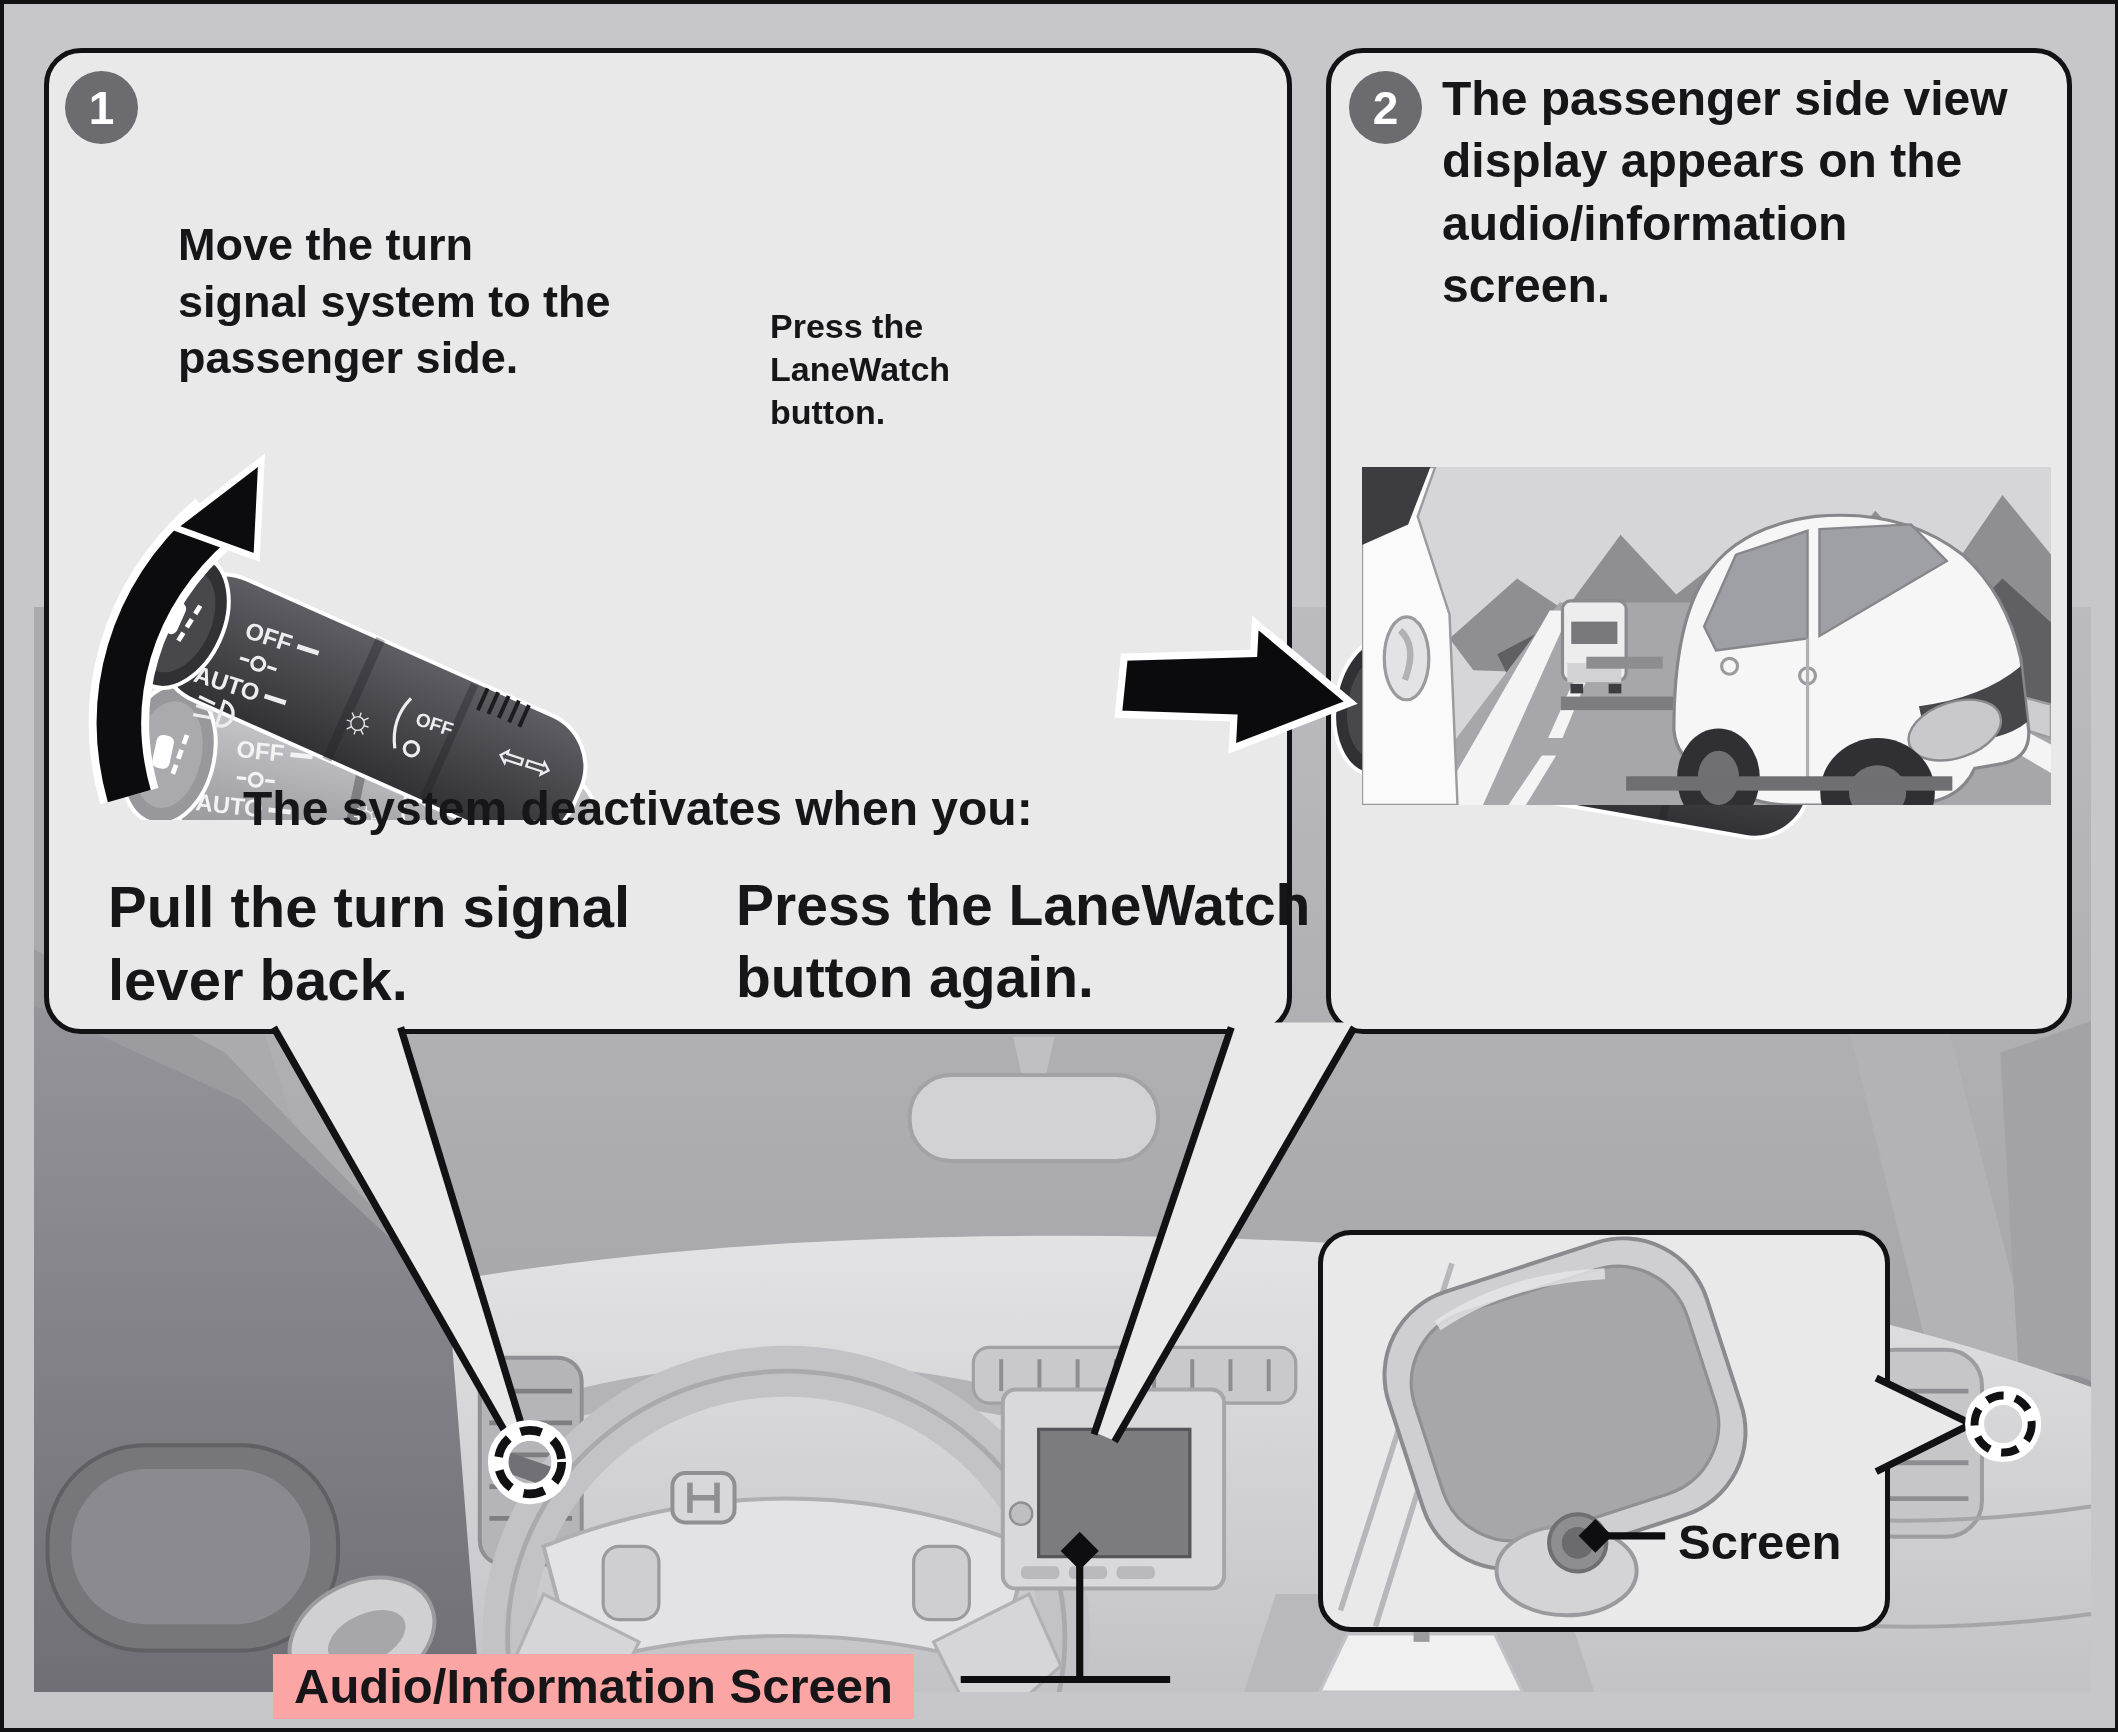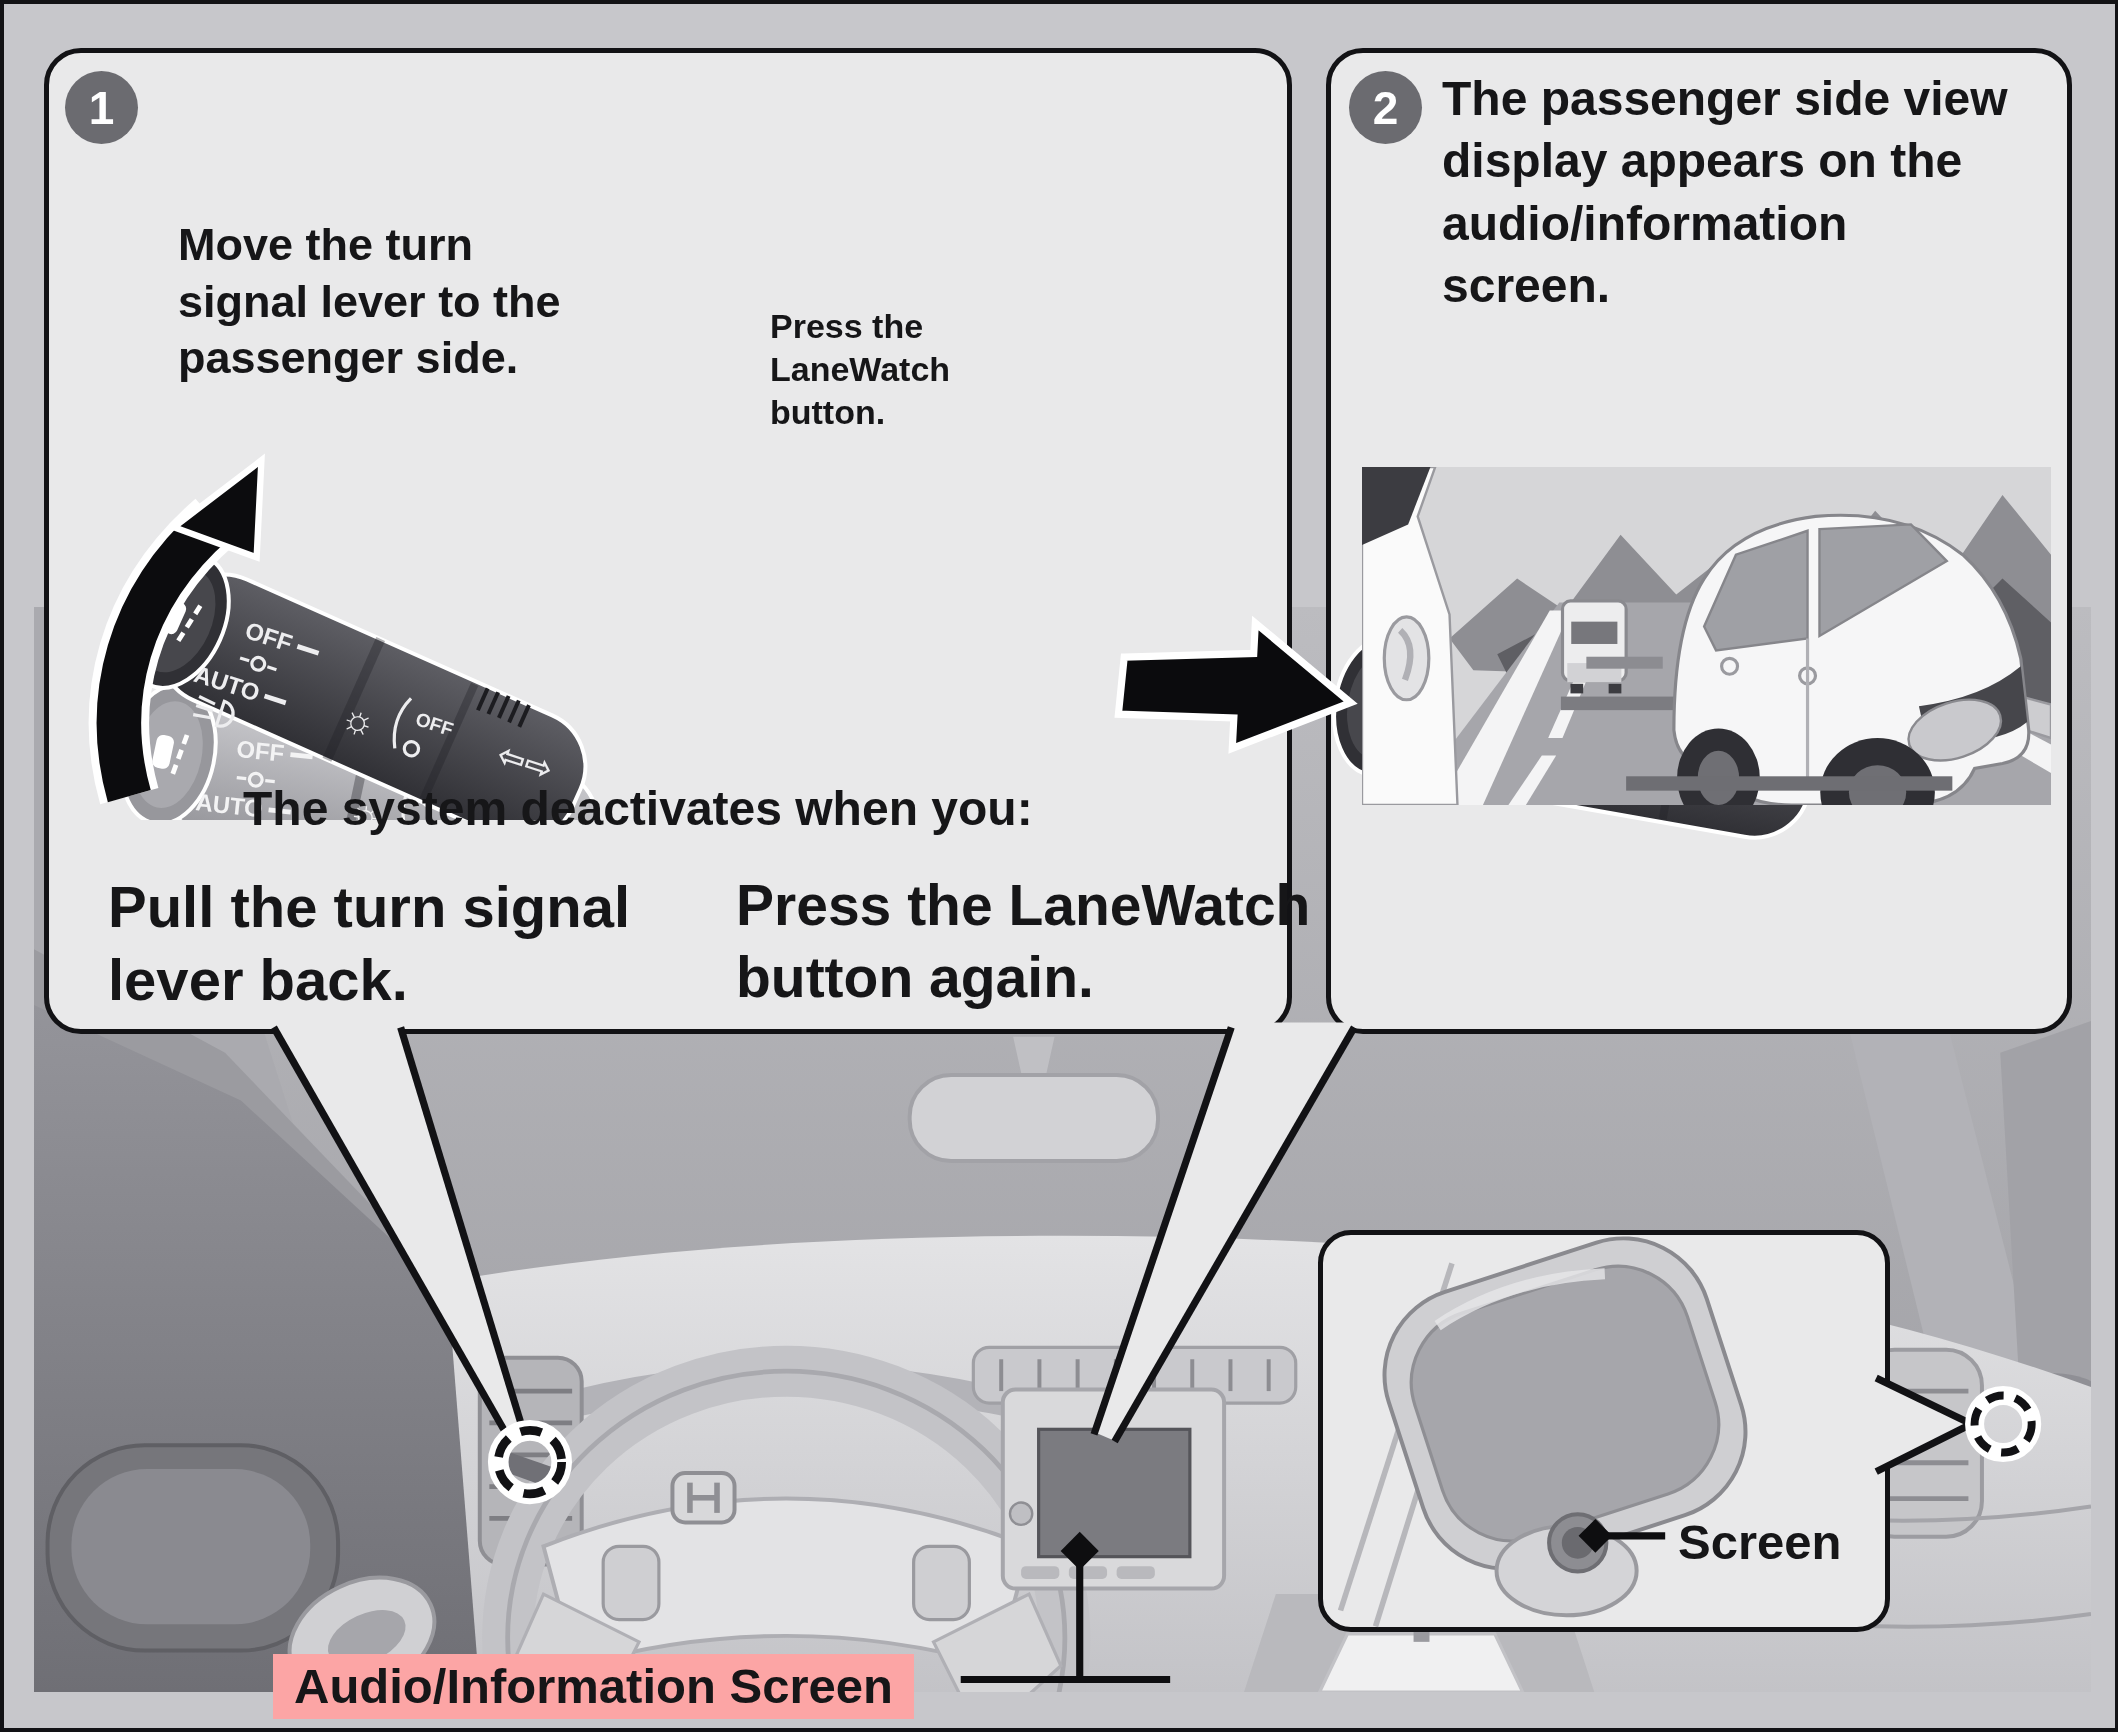--- a/index.html
+++ b/index.html
@@ -170,21 +170,21 @@
     <path d="M2000,1245 Q2300,1305 2584,1265" stroke="#a5a5aa" stroke-width="5" fill="none"></path>
   </svg>
 
   <div id="panel1" class="panel"></div>
   <div id="panel2" class="panel"></div>
 
   <div id="badge1" class="badge">1</div>
   <div id="badge2" class="badge">2</div>
 
   <div id="moveTxt" class="txt">Move the turn
-signal lever to the
+signal system to the
 passenger side.</div>
   <div id="pressTxt" class="txt">Press the
 LaneWatch
 button.</div>
   <div id="deactHeading" class="txt">The system deactivates when you:</div>
   <div id="pullTxt" class="txt">Pull the turn signal
 lever back.</div>
   <div id="againTxt" class="txt">Press the LaneWatch
 button again.</div>
   <div id="heading2" class="txt">The passenger side view

